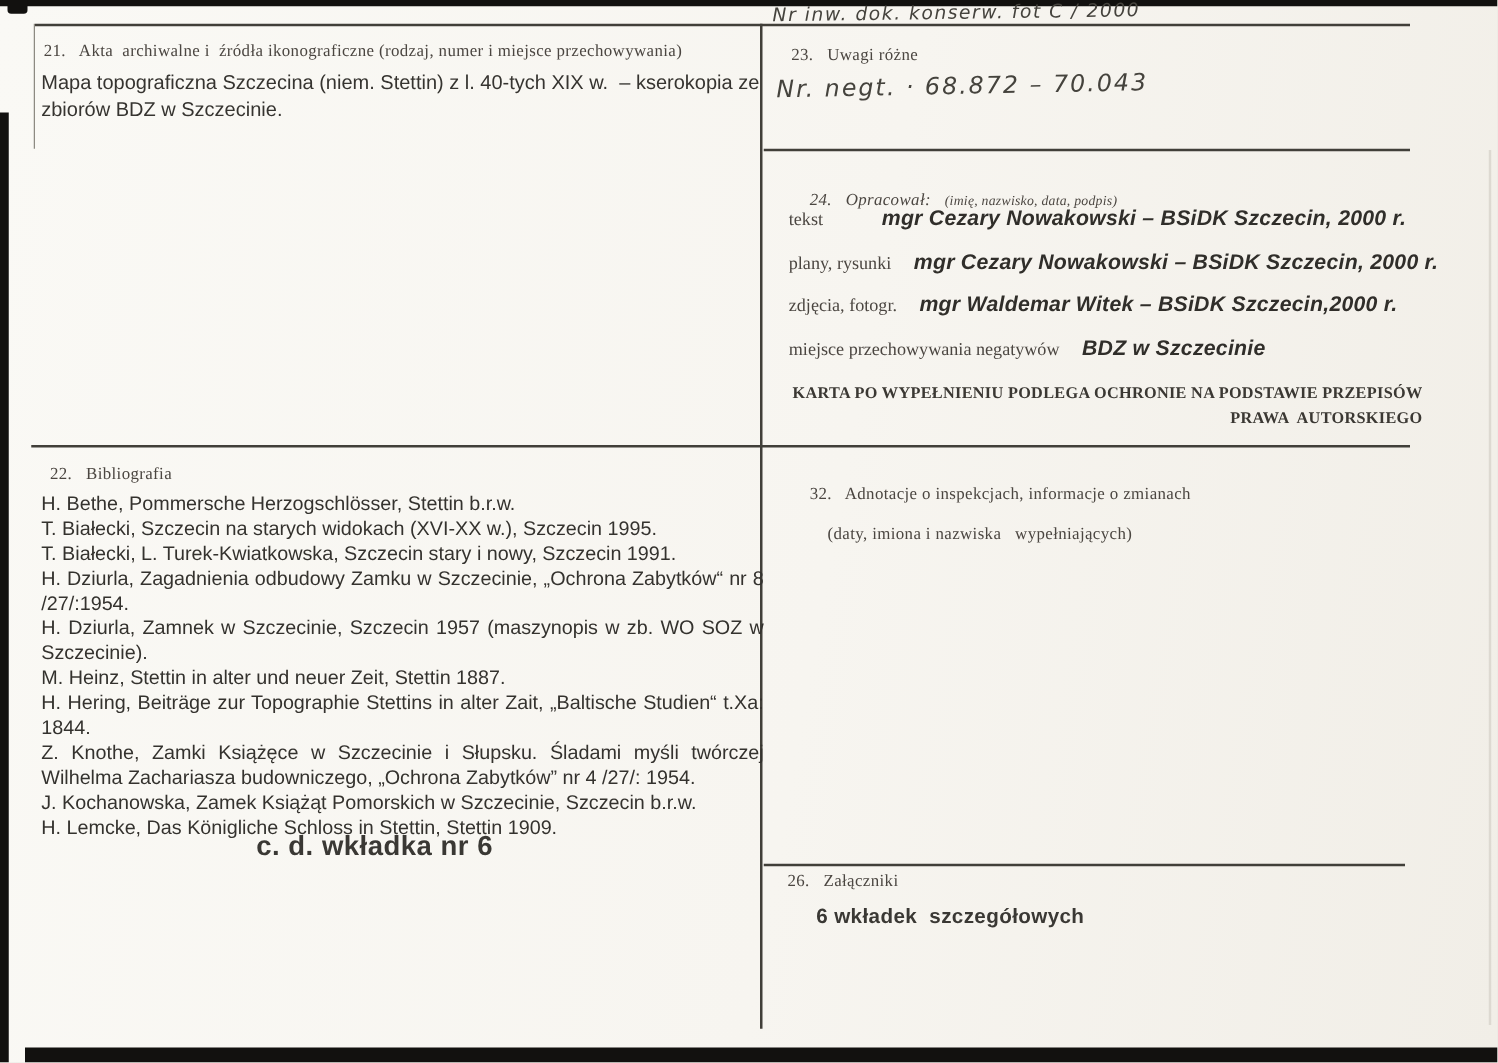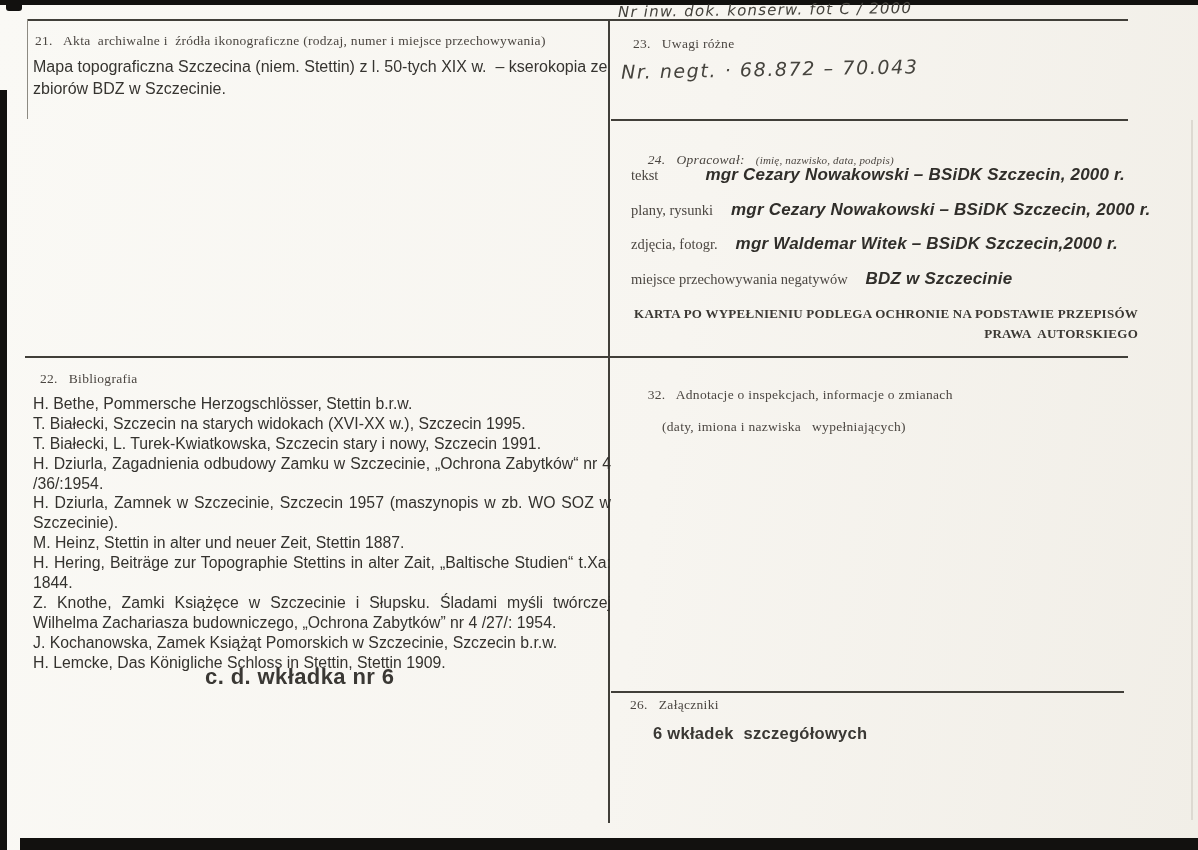--- a/index.html
+++ b/index.html
@@ -90,21 +90,21 @@
   <div class="rule rule-top"></div>
   <div class="rule rule-left-border"></div>
   <div class="rule rule-divider"></div>
   <div class="rule rule-s23"></div>
   <div class="rule rule-row"></div>
   <div class="rule rule-s26"></div>
 
   <div class="hand hand-top">Nr inw. dok. konserw. fot C / 2000</div>
 
   <div class="label" style="left:35px;top:33px;">21.   Akta  archiwalne i  źródła ikonograficzne (rodzaj, numer i miejsce przechowywania)</div>
-  <div class="body-sans s21-body">Mapa topograficzna Szczecina (niem. Stettin) z l. 50-tych XIX w.  – kserokopia ze zbiorów BDZ w Szczecinie.</div>
+  <div class="body-sans s21-body">Mapa topograficzna Szczecina (niem. Stettin) z l. 40-tych XIX w.  – kserokopia ze zbiorów BDZ w Szczecinie.</div>
 
   <div class="label" style="left:633px;top:36px;">23.   Uwagi różne</div>
   <div class="hand hand-23">Nr. negt. · 68.872 – 70.043</div>
 
   <div class="label" style="left:633px;top:136px;font-style:italic;">
     <span>24.   Opracował:   </span><small>(imię, nazwisko, data, podpis)</small>
   </div>
   <div class="s24-rows">
       <div class="s24-row">
       <span class="rlabel">tekst        </span>
@@ -123,21 +123,21 @@
       <span class="rvalue">BDZ w Szczecinie</span>
     </div>
     </div>
   <div class="notice">KARTA PO WYPEŁNIENIU PODLEGA OCHRONIE NA PODSTAWIE PRZEPISÓW PRAWA  AUTORSKIEGO</div>
 
   <div class="label" style="left:40px;top:371px;">22.   Bibliografia</div>
   <div class="biblio">
       <div class="entry">H. Bethe, Pommersche Herzogschlösser, Stettin b.r.w.</div>
       <div class="entry">T. Białecki, Szczecin na starych widokach (XVI-XX w.), Szczecin 1995.</div>
       <div class="entry">T. Białecki, L. Turek-Kwiatkowska, Szczecin stary i nowy, Szczecin 1991.</div>
-      <div class="entry">H. Dziurla, Zagadnienia odbudowy Zamku w Szczecinie, „Ochrona Zabytków“ nr 4 /36/:1954.</div>
+      <div class="entry">H. Dziurla, Zagadnienia odbudowy Zamku w Szczecinie, „Ochrona Zabytków“ nr 8 /27/:1954.</div>
       <div class="entry">H. Dziurla, Zamnek w Szczecinie, Szczecin 1957 (maszynopis w zb. WO SOZ w Szczecinie).</div>
       <div class="entry">M. Heinz, Stettin in alter und neuer Zeit, Stettin 1887.</div>
       <div class="entry">H. Hering, Beiträge zur Topographie Stettins in alter Zait, „Baltische Studien“ t.Xa: 1844.</div>
       <div class="entry">Z. Knothe, Zamki Książęce w Szczecinie i Słupsku. Śladami myśli twórczej Wilhelma Zachariasza budowniczego, „Ochrona Zabytków” nr 4 /27/: 1954.</div>
       <div class="entry">J. Kochanowska, Zamek Książąt Pomorskich w Szczecinie, Szczecin b.r.w.</div>
       <div class="entry">H. Lemcke, Das Königliche Schloss in Stettin, Stettin 1909.</div>
     </div>
   <div class="continuation">c. d. wkładka nr 6</div>
 
   <div class="label" style="left:633px;top:371px;">

